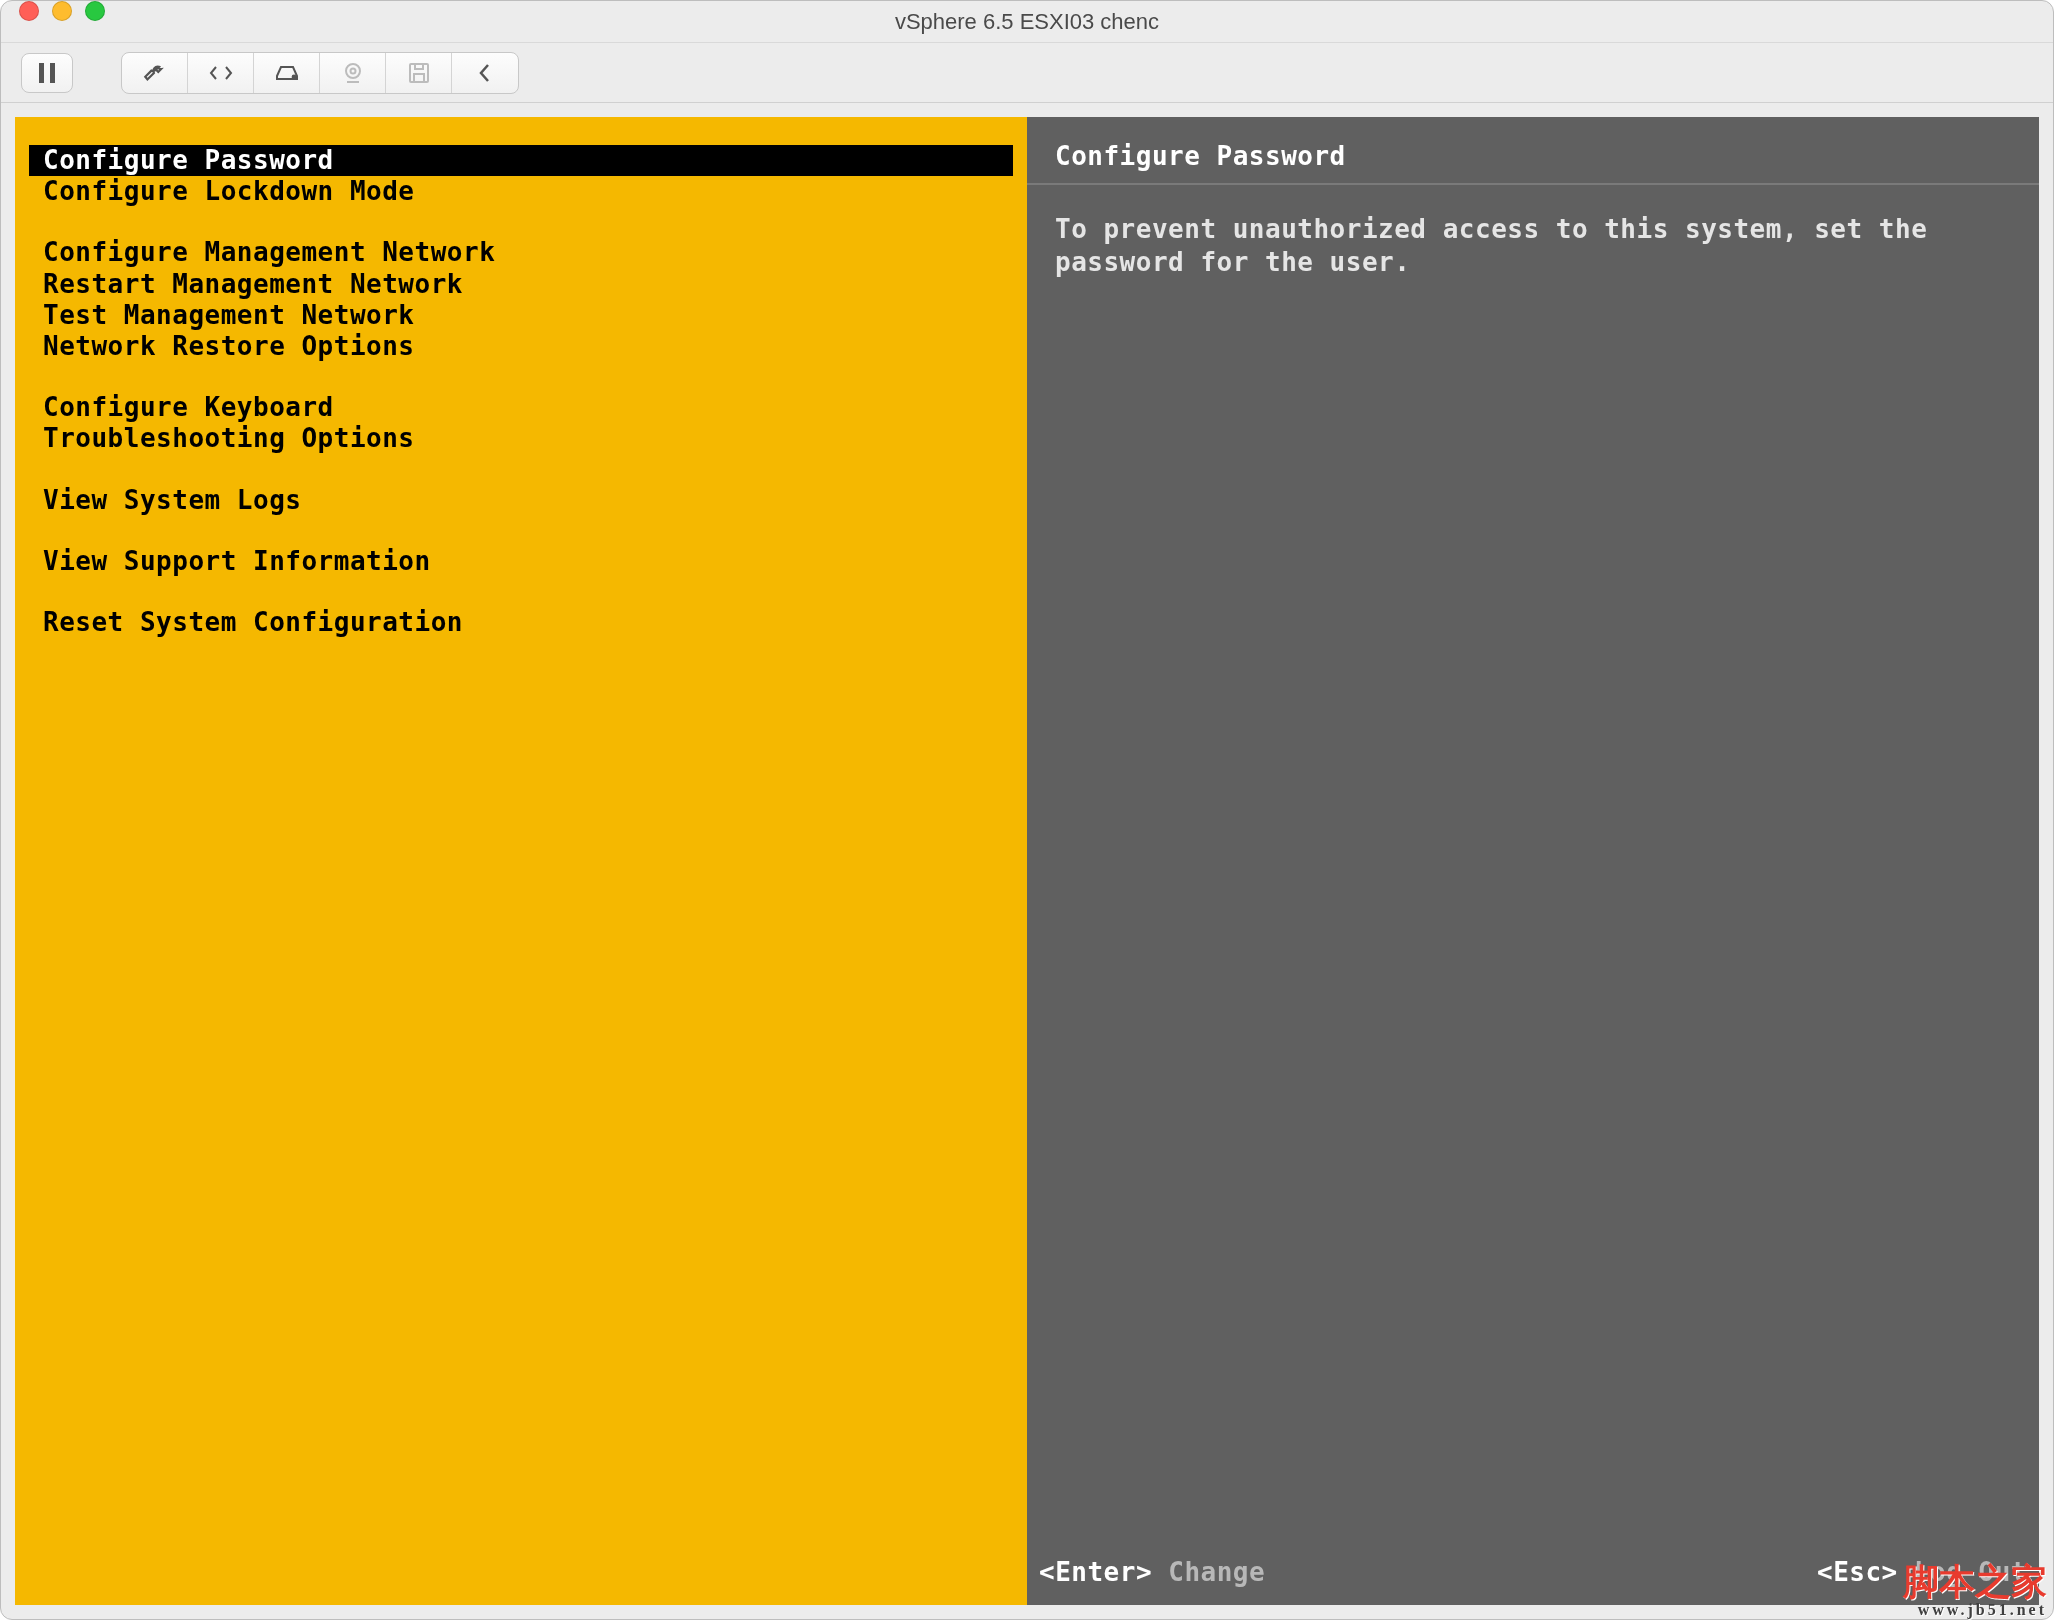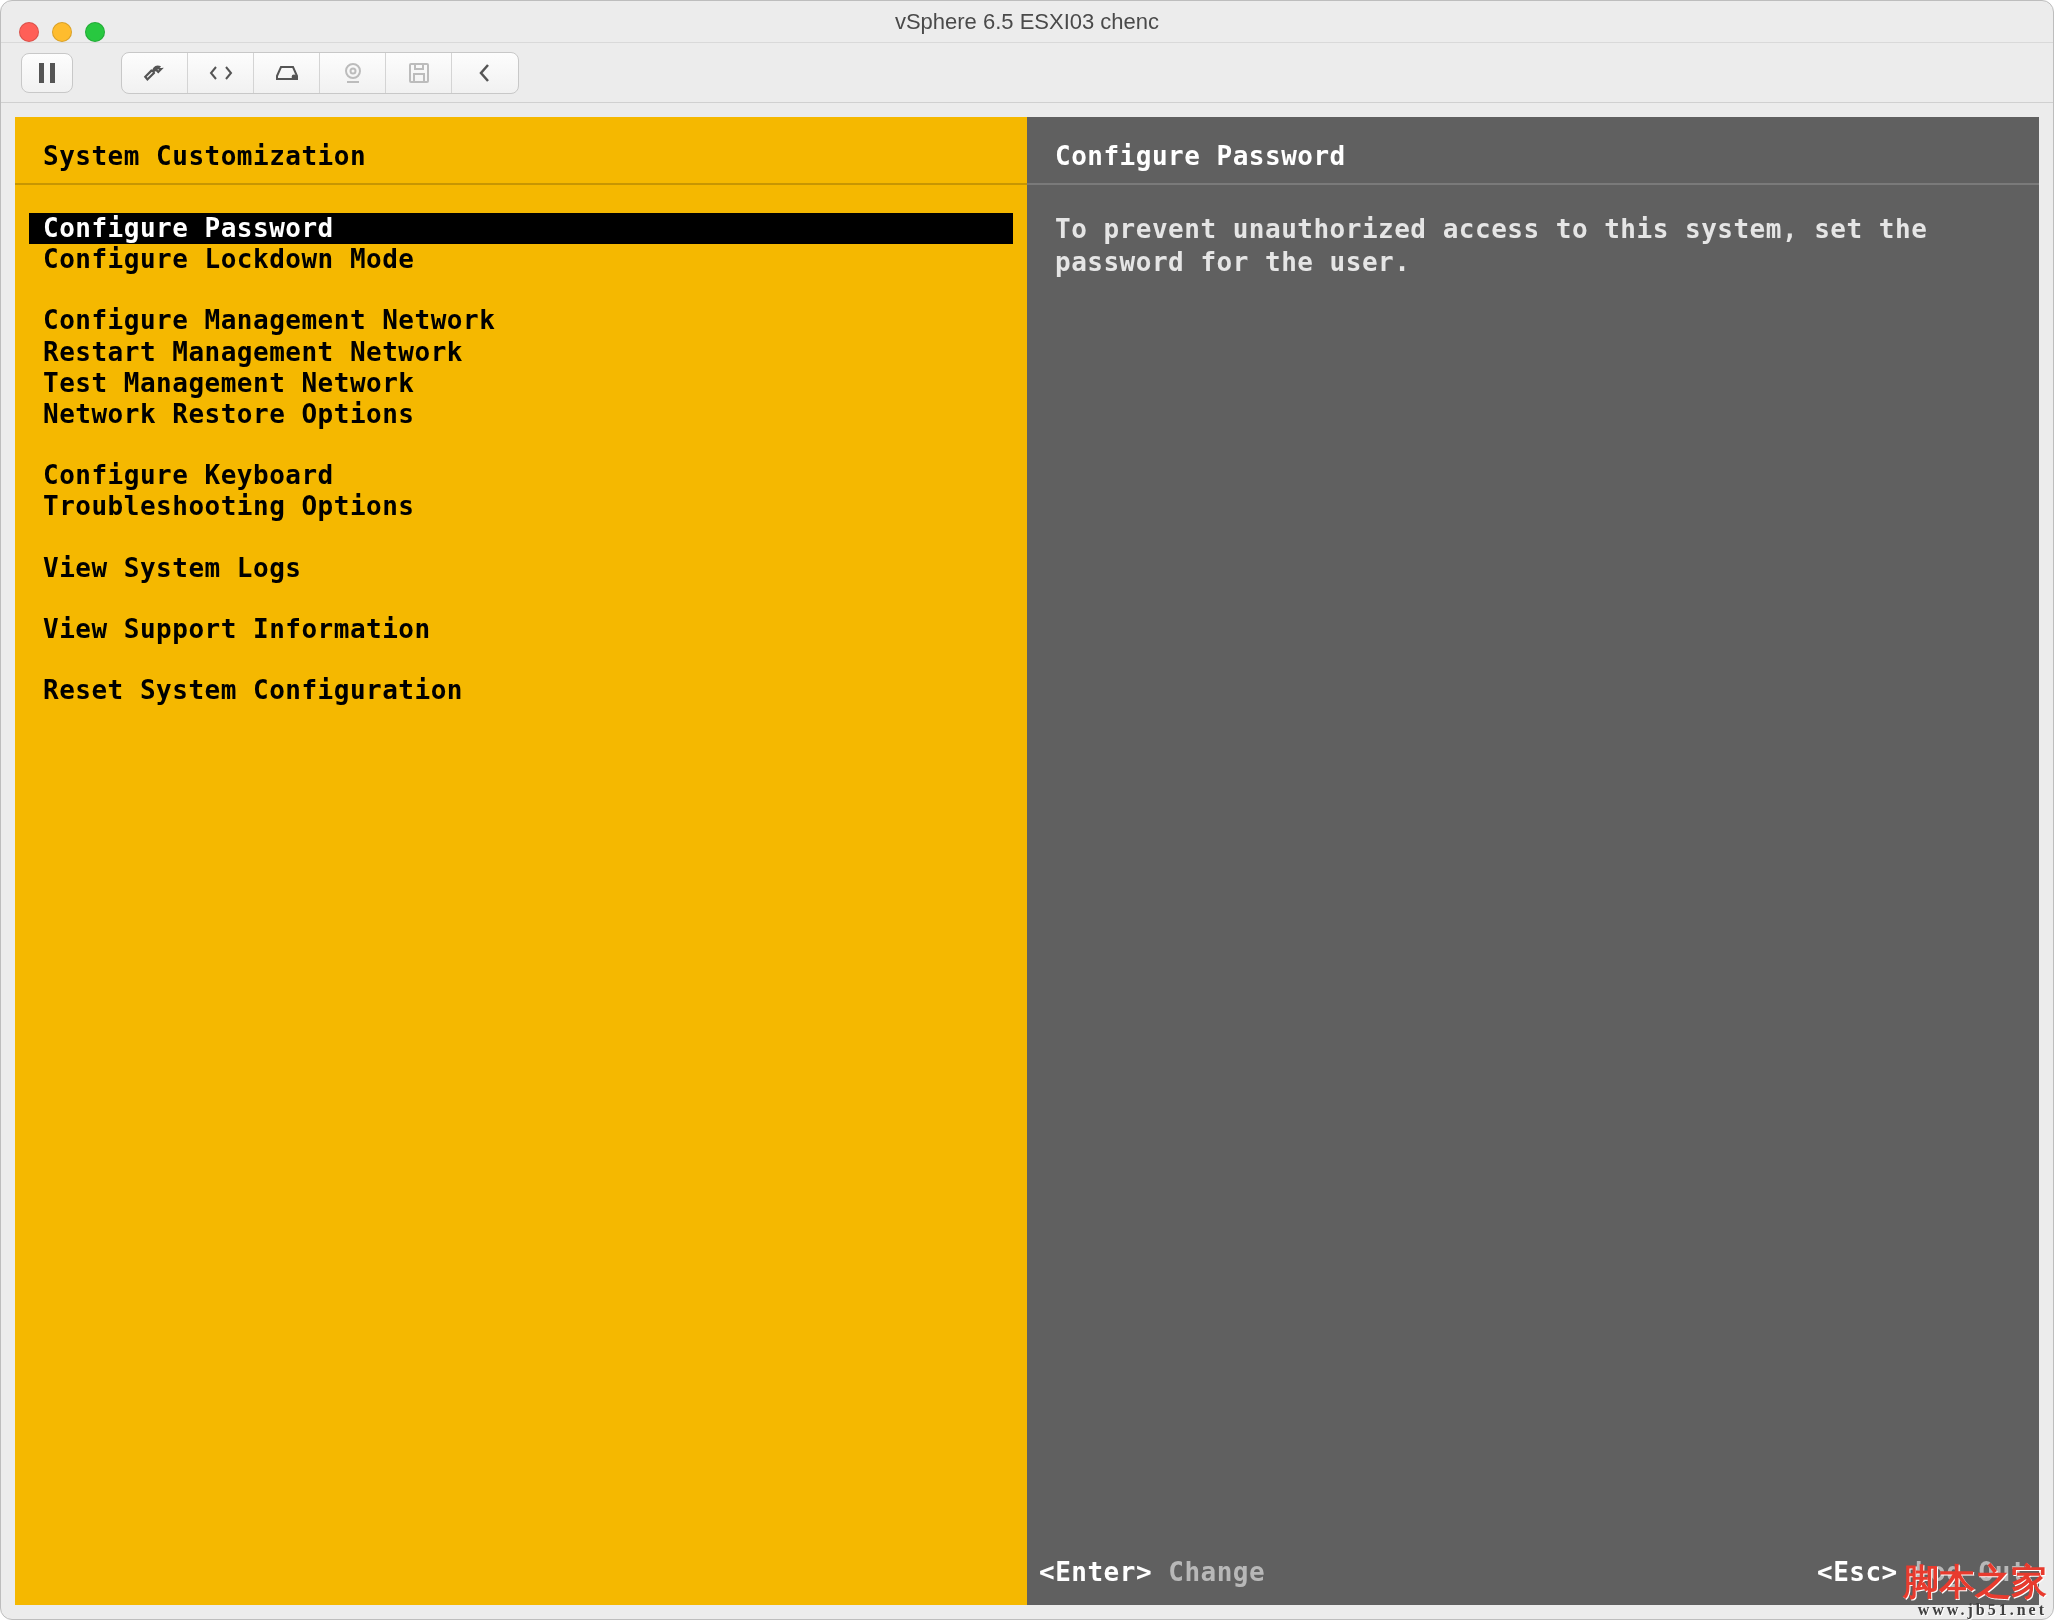--- a/index.html
+++ b/index.html
@@ -9,21 +9,21 @@
   .mac-window {
     width: 2054px; height: 1620px;
     background: #ececec;
     border: 1px solid #bdbdbd;
     border-radius: 12px;
     display: flex; flex-direction: column;
     position: relative;
   }
   .titlebar {
     height: 42px;
-    display: flex; align-items: flex-end;
+    display: flex; align-items: flex-start;
     padding: 0 18px;
     border-bottom: 1px solid #d9d9d9;
   }
   .traffic-lights { display: flex; gap: 13px; }
   .tl { width: 20px; height: 20px; border-radius: 50%; box-shadow: inset 0 0 0 1px rgba(0,0,0,.15); }
   .tl.red    { background:#ff5f57; }
   .tl.yellow { background:#febc2e; }
   .tl.green  { background:#28c840; }
   .title-text {
     position:absolute; left:0; right:0; top:0; height:42px;
@@ -181,21 +181,20 @@
             </svg>
         </span>
       </div>
     </div>
   </div>
 
   <div class="console-wrap">
     <div class="console">
 
       <div class="pane-left">
-        <div class="pane-header-left">System Customization</div>
         <div class="menu" id="menu">
             <div class="grp">
               <div class="menu-item sel">Configure Password</div>
               <div class="menu-item">Configure Lockdown Mode</div>
             </div>
             <div class="grp">
               <div class="menu-item">Configure Management Network</div>
               <div class="menu-item">Restart Management Network</div>
               <div class="menu-item">Test Management Network</div>
               <div class="menu-item">Network Restore Options</div>

